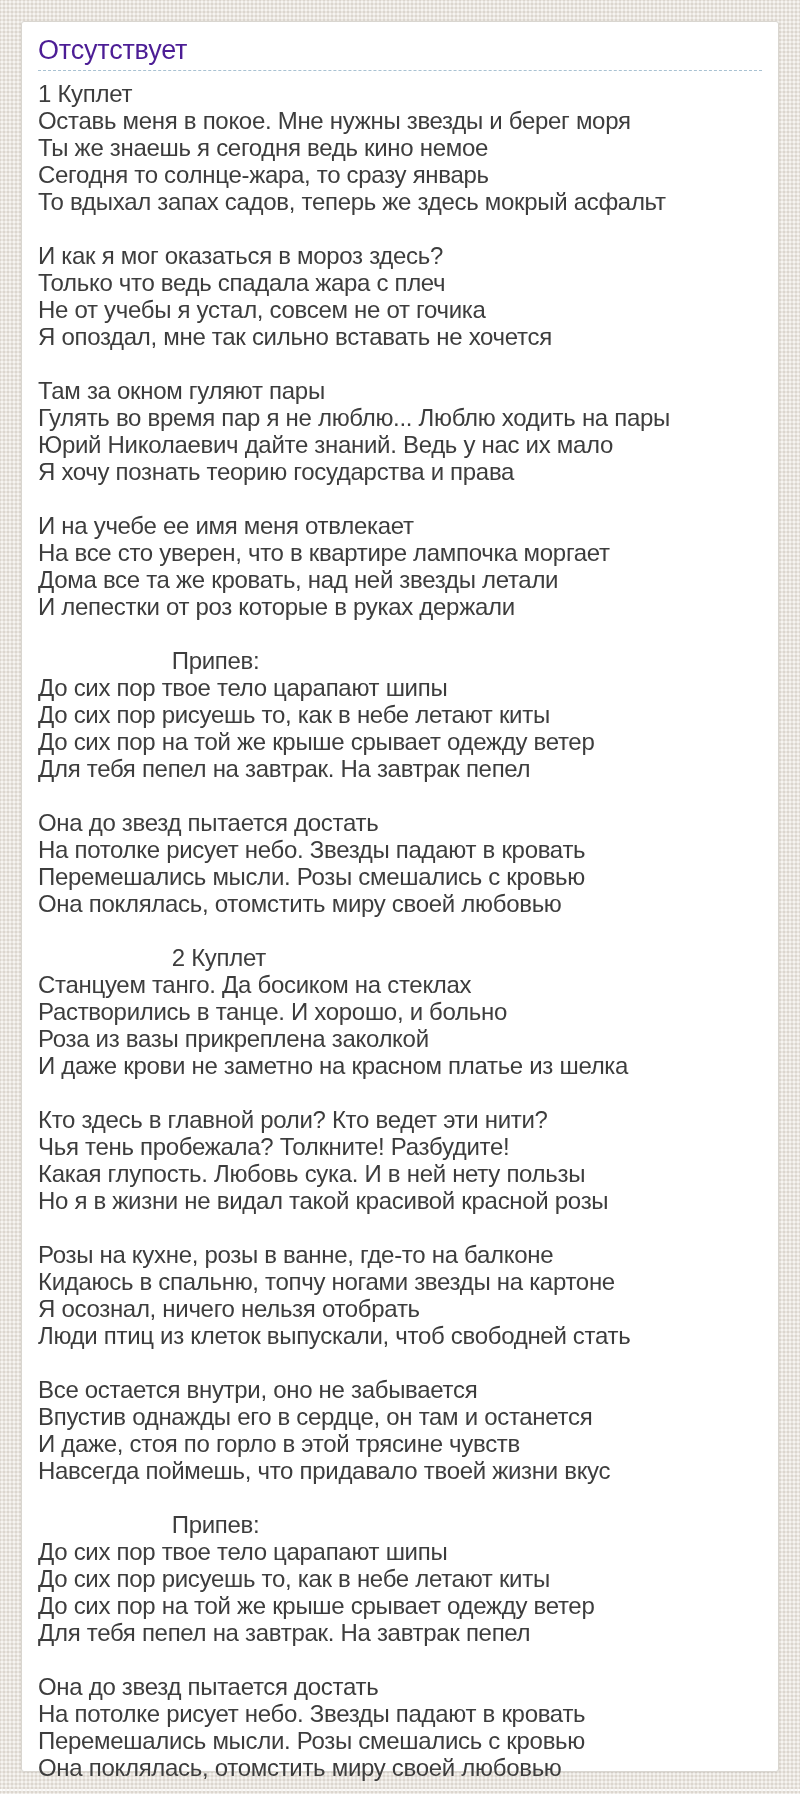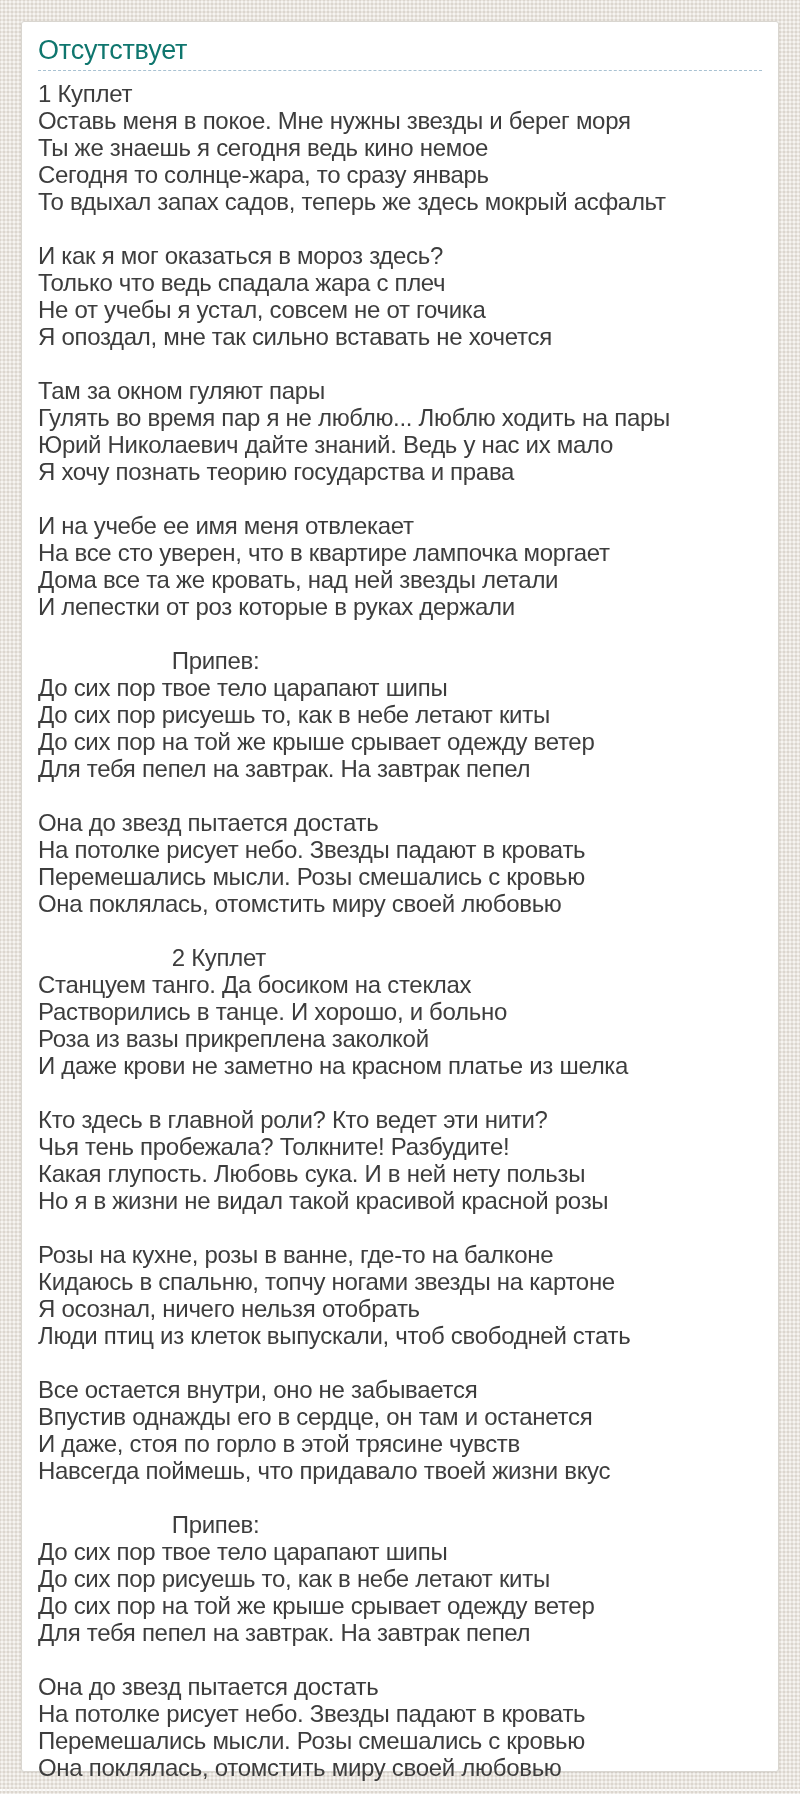--- a/index.html
+++ b/index.html
@@ -33,21 +33,21 @@
     border-radius: 3px;
     box-shadow: 0 1px 2px rgba(0,0,0,0.06);
     padding: 13px 16px 20px 16px;
   }
 
   .song-title {
     font-size: 27px;
     line-height: 31px;
     font-weight: normal;
     letter-spacing: -0.2px;
-    color: #0f766e;
+    color: #4c1d95;
   }
 
   .artist-line {
     font-size: 19px;
     line-height: 24px;
     letter-spacing: -0.3px;
     color: #3a3a3a;
     white-space: nowrap;
   }
 

